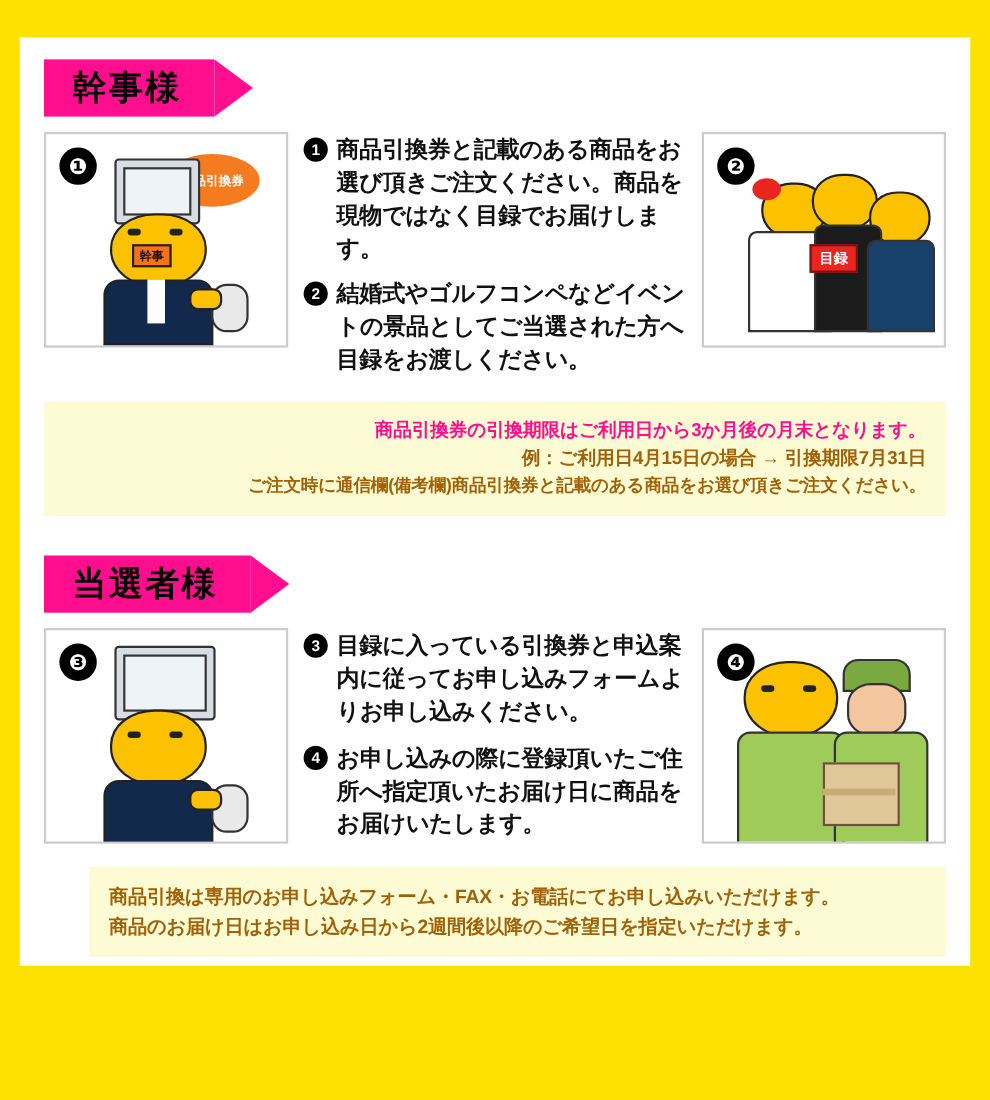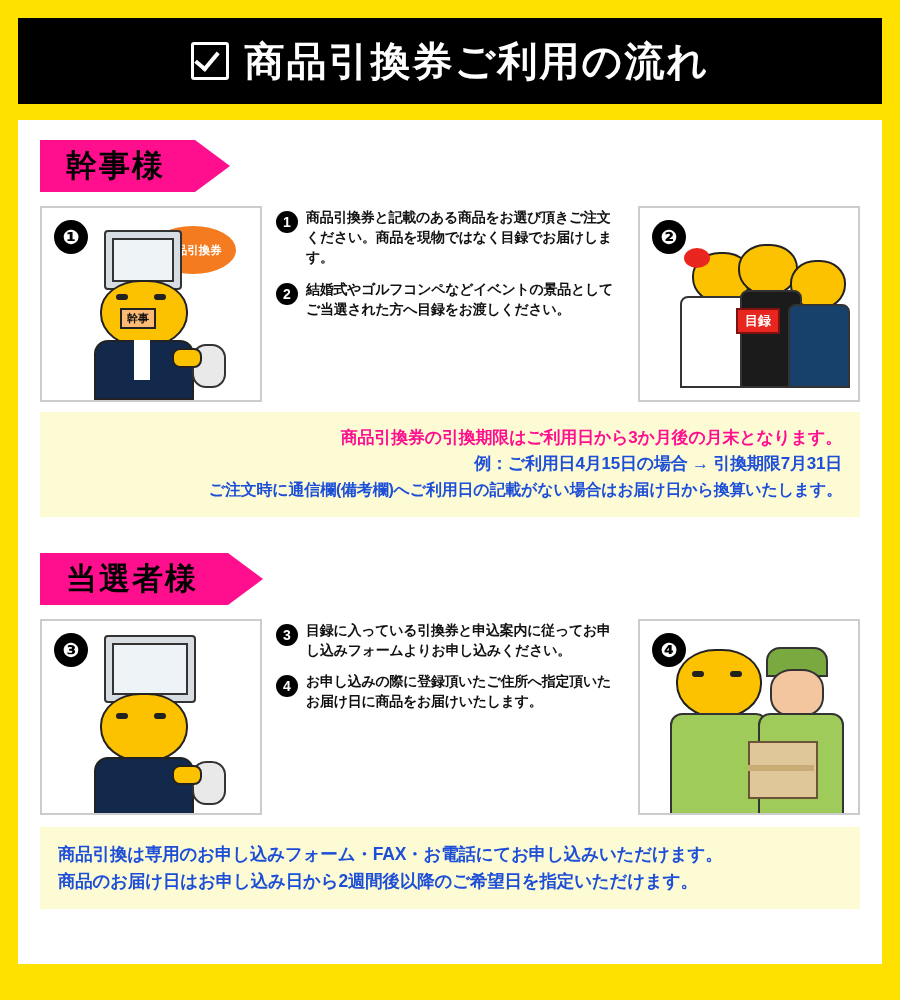--- a/index.html
+++ b/index.html
@@ -126,21 +126,21 @@
     background: #000000;
     color: #ffffff;
     font-size: 14px;
     font-weight: bold;
     display: flex;
     align-items: center;
     justify-content: center;
     margin-top: 3px;
   }
   .step-text {
-    font-size: 14px;
+    font-size: 21px;
     line-height: 1.42;
     font-weight: bold;
     color: #111111;
     letter-spacing: -0.3px;
   }
 
   
   .corner-num {
     position: absolute;
     width: 34px;
@@ -162,31 +162,32 @@
   .note {
     background: #fdfbd4;
     margin-top: 10px;
     padding: 13px 18px 14px 18px;
     box-sizing: border-box;
     text-align: right;
   }
   .note-line {
     font-size: 17px;
     line-height: 1.55;
-    color: #1d4ed8;
+    color: #a16207;
     font-weight: bold;
     letter-spacing: -0.2px;
   }
   .note-line.pink { color: #ff0f8e; }
   .note-line.small { font-size: 16px; font-weight: bold; }
 
   .note-bottom {
     background: #fdfbd4;
     margin-top: 12px;
     padding: 14px 18px;
+    margin-left: 41px;
   }
   .note-bottom .note-line { font-size: 17.5px; }
 
   
   .tiger-head {
     position: absolute;
     background: #fcc200;
     border: 2px solid #222;
     border-radius: 46% 46% 50% 50%;
   }
@@ -197,21 +198,21 @@
     color: #ffffff;
     font-size: 11.5px;
     font-weight: bold;
     display: flex;
     align-items: center;
     justify-content: center;
     text-align: center;
   }
   .badge-label {
     position: absolute;
-    background: #fdba74;
+    background: #f97316;
     border: 2px solid #222;
     font-size: 11px;
     font-weight: bold;
     padding: 1px 5px;
     color: #111;
   }
   .mokuroku {
     position: absolute;
     background: #e8251f;
     color: #ffffff;
@@ -230,24 +231,20 @@
     position: absolute;
     background: #eef3f8;
     border: 2px solid #333;
   }
 </style>
 </head>
 <body>
 
 <div class="page">
 
-  <div class="header">
-    <div class="check-box"></div>
-    <div class="title">商品引換券ご利用の流れ</div>
-  </div>
 
   <div class="panel">
 
     
     <div class="ribbon">幹事様</div>
 
     <div class="row">
 
       <div class="illus">
         <div class="corner-num">❶</div>
@@ -292,21 +289,21 @@
         <div style="position:absolute;left:100px;top:82px;width:58px;height:94px;background:#1b1b1b;border:2px solid #333;border-radius:8px 8px 0 0;"></div>
         <div style="position:absolute;left:148px;top:96px;width:58px;height:80px;background:#17406b;border:2px solid #333;border-radius:8px 8px 0 0;"></div>
         <div class="mokuroku" style="left:96px;top:100px;">目録</div>
       </div>
     </div>
 
     
     <div class="note">
       <div class="note-line pink">商品引換券の引換期限はご利用日から3か月後の月末となります。</div>
       <div class="note-line">例：ご利用日4月15日の場合 → 引換期限7月31日</div>
-      <div class="note-line small">ご注文時に通信欄(備考欄)へご利用日の記載がない場合はお届け日から換算いたします。</div>
+      <div class="note-line small">ご注文時に通信欄(備考欄)商品引換券と記載のある商品をお選び頂きご注文ください。</div>
     </div>
 
     
     <div class="ribbon" style="margin-top:36px;">当選者様</div>
 
     <div class="row">
 
       <div class="illus">
         <div class="corner-num">❸</div>
         <div class="pc-box" style="left:62px;top:14px;width:88px;height:64px;"></div>

